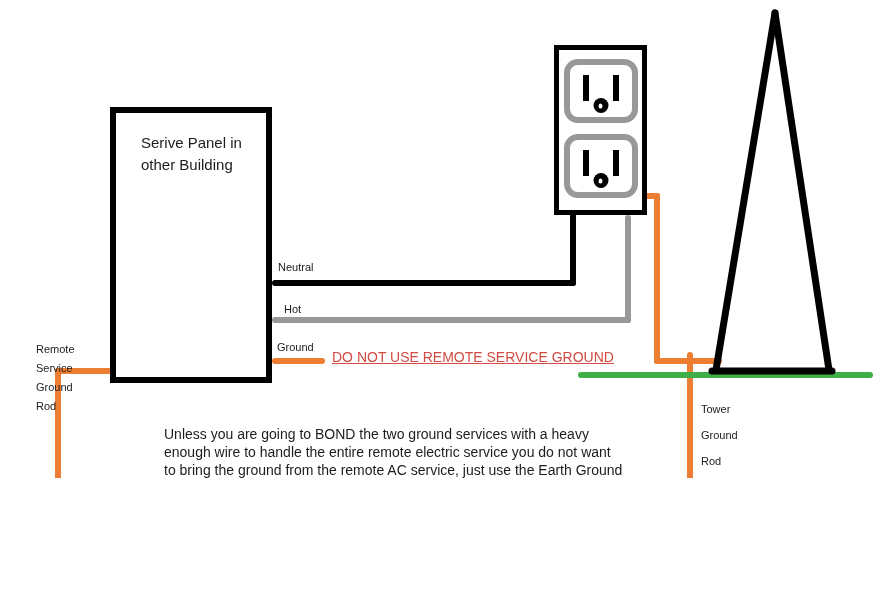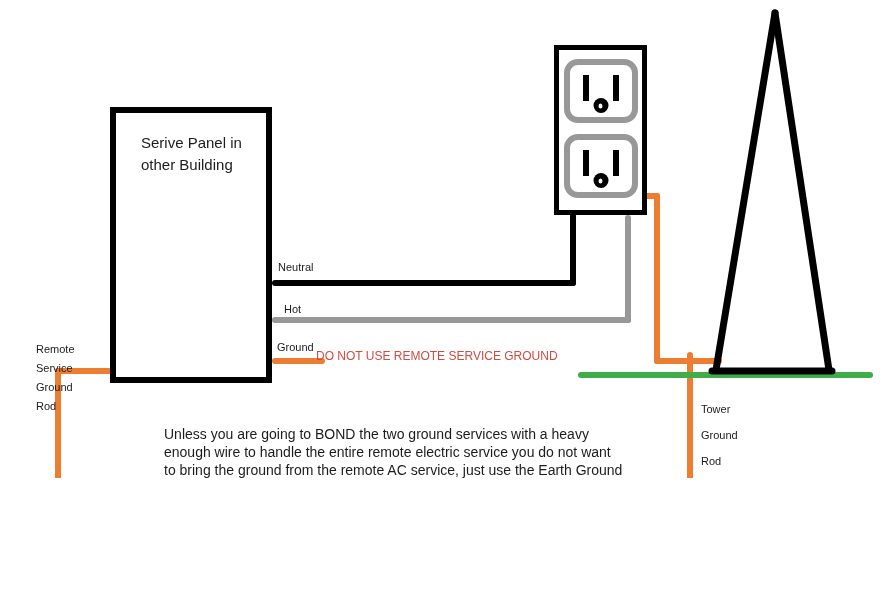--- a/index.html
+++ b/index.html
@@ -51,22 +51,22 @@
     position:absolute;left:50%;top:50%;transform:translate(-50%,-50%);
     width:4px;height:5px;border-radius:50%;background:#fff;
   }
 
   
   .lbl{position:absolute;font-size:11px;white-space:pre;}
   .neutral-lbl{left:278px;top:261px;}
   .hot-lbl{left:284px;top:303px;}
   .ground-lbl{left:277px;top:341px;}
   .warning-lbl{
-    left:316px;top:349px;
-    font-size:12px;color:var(--warning-red,#D24B42);white-space:pre;
+    left:332px;top:349px;
+    font-size:14px;color:var(--warning-red,#D24B42);white-space:pre;text-decoration:underline;
   }
   .remote-rod-lbl{left:8px;top:340px;line-height:19px;margin-left:28px;}
   .tower-rod-lbl{left:701px;top:396px;line-height:26px;}
   .note{
     left:164px;top:425px;
     font-size:14px;line-height:18.2px;white-space:pre;
   }
 
   .tower-svg{left:700px;top:0;width:145px;height:385px;z-index:2;}
 </style>

